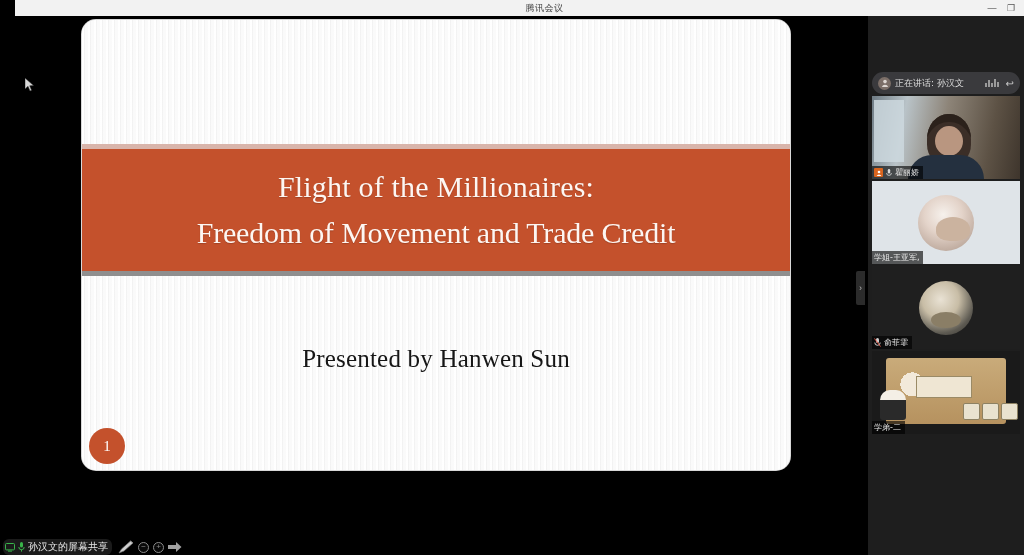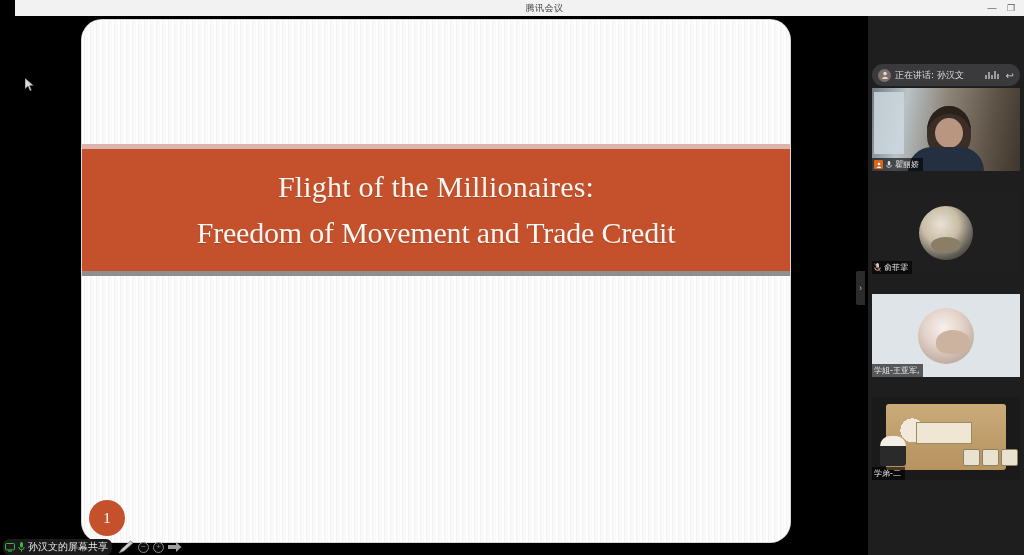--- a/index.html
+++ b/index.html
@@ -23,22 +23,22 @@
   
   .stage { position:absolute; left:0; top:16px; width:1024px; height:539px; background:#000; }
 
   
   .share-area { position:absolute; left:0; top:0; width:868px; height:539px; background:#000; overflow:hidden; }
 
   .cursor { position:absolute; left:25px; top:62px; width:10px; height:14px; }
 
   
   .slide {
-    position:absolute; left:82px; top:4px; width:708px; height:522px;
-    background:#fbfbfb; border-radius:20px; overflow:hidden;
+    position:absolute; left:82px; top:4px; width:708px; height:450px;
+    background:#fbfbfb; border-radius:14px; overflow:hidden;
     box-shadow:0 0 0 1px #d8d8d8;
   }
   .slide::before{
     content:""; position:absolute; inset:0;
     background:repeating-linear-gradient(90deg,
         #ffffff 0px, #ffffff 2px,
         #f2f2f2 2px, #f2f2f2 3px,
         #fafafa 3px, #fafafa 6px);
     opacity:.95;
   }
@@ -98,41 +98,41 @@
   .collapse-handle{
     position:absolute; right:3px; top:255px; width:9px; height:34px;
     background:#2b2b2b; border-radius:2px 0 0 2px;
     display:flex; align-items:center; justify-content:center;
     color:#b9b9b9; font-size:9px; z-index:20;
   }
 
   
   .rail{
     position:absolute; left:868px; top:0; width:156px; height:539px;
-    background:#1e1e1e; padding:12px 4px 0 4px;
+    background:#1e1e1e; padding:20px 4px 0 4px;
   }
   .speaker-pill{
     height:22px; margin:36px 0 2px 0;
     background:#3a3a3d; border-radius:11px;
     display:flex; align-items:center; gap:4px; padding:0 6px;
   }
   .speaker-pill .av{
     width:13px;height:13px;border-radius:50%;background:#7c6f68; flex:0 0 auto;
     display:flex;align-items:center;justify-content:center;
   }
   .speaker-pill .txt{
     font-size:9px; color:#dcdcdc; font-family:"DejaVu Sans", sans-serif;
     white-space:nowrap; overflow:hidden;
   }
   .speaker-pill .wave{ margin-left:auto; display:flex; align-items:flex-end; gap:1px; }
   .speaker-pill .wave i{ display:block; width:2px; background:#9a9a9a; }
   .speaker-pill .back{ color:#cfcfcf; font-size:10px; margin-left:3px; }
 
   .tile{
-    position:relative; width:148px; height:83px; margin-bottom:20px;
+    position:relative; width:148px; height:83px; margin-bottom:2px;
     background:#0f766e; overflow:hidden;
   }
   .tile.active{ outline:2px solid #3aa35a; outline-offset:-2px; }
   .tile .namebar{
     position:absolute; left:0; bottom:0; height:13px; max-width:95%;
     background:rgba(0,0,0,.62);
     display:flex; align-items:center; gap:3px; padding:0 4px 0 2px;
   }
   .tile .namebar .nm{
     font-size:8px; color:#eaeaea; font-family:"DejaVu Sans", sans-serif;
@@ -218,20 +218,21 @@
       <div class="slide">
         <div class="slide-inner">
 
           <div class="title-band">
             <h1>
               <span>Flight of the Millionaires:</span>
               <span class="l2">Freedom of Movement and Trade Credit</span>
             </h1>
           </div>
 
+          <div class="subtitle">Presented by Hanwen Sun</div>
 
           <div class="slide-number">1</div>
         </div>
       </div>
 
       <div class="presenter-bar">
         <div class="pb-chip">
           <span class="ico">
             <svg width="10" height="9" viewBox="0 0 10 9">
                 <rect x=".5" y=".5" width="9" height="6.4" rx="1" fill="none" stroke="#39b54a" stroke-width="1"></rect>
@@ -306,42 +307,42 @@
             <svg width="6" height="8" viewBox="0 0 6 8">
                 <rect x="1.8" y="0" width="2.4" height="4.4" rx="1.2" fill="#dcdcdc"></rect>
                 <path d="M.6 4 a2.4 2.4 0 0 0 4.8 0" fill="none" stroke="#dcdcdc" stroke-width=".8"></path>
               </svg>
           </span>
           <span class="nm">瞿丽娇</span>
         </div>
       </div>
 
 
+      <div class="tile t4">
+        <div class="art">
+          <div class="avat"></div>
+        </div>
+        <div class="namebar">
+          <span class="nm">学姐-王亚军,</span>
+        </div>
+      </div>
+
       <div class="tile t3">
         <div class="art">
           <div class="avat"></div>
         </div>
         <div class="namebar">
           <span class="ico">
             <svg width="7" height="9" viewBox="0 0 7 9">
                 <rect x="2" y="0" width="3" height="5" rx="1.5" fill="#cfcfcf"></rect>
                 <path d="M.8 4.6 a2.7 2.7 0 0 0 5.4 0" fill="none" stroke="#cfcfcf" stroke-width="1"></path>
                 <path d="M.5 .5 L6.5 8.5" stroke="#e05a4a" stroke-width="1"></path>
               </svg>
           </span>
           <span class="nm">俞菲霏</span>
-        </div>
-      </div>
-
-      <div class="tile t4">
-        <div class="art">
-          <div class="avat"></div>
-        </div>
-        <div class="namebar">
-          <span class="nm">学姐-王亚军,</span>
         </div>
       </div>
 
       <div class="tile t5">
         <div class="art">
           <div class="anime"></div>
           <div class="banner"></div>
           <div class="chibi"></div>
           <div class="mahjong">
               <i></i>

